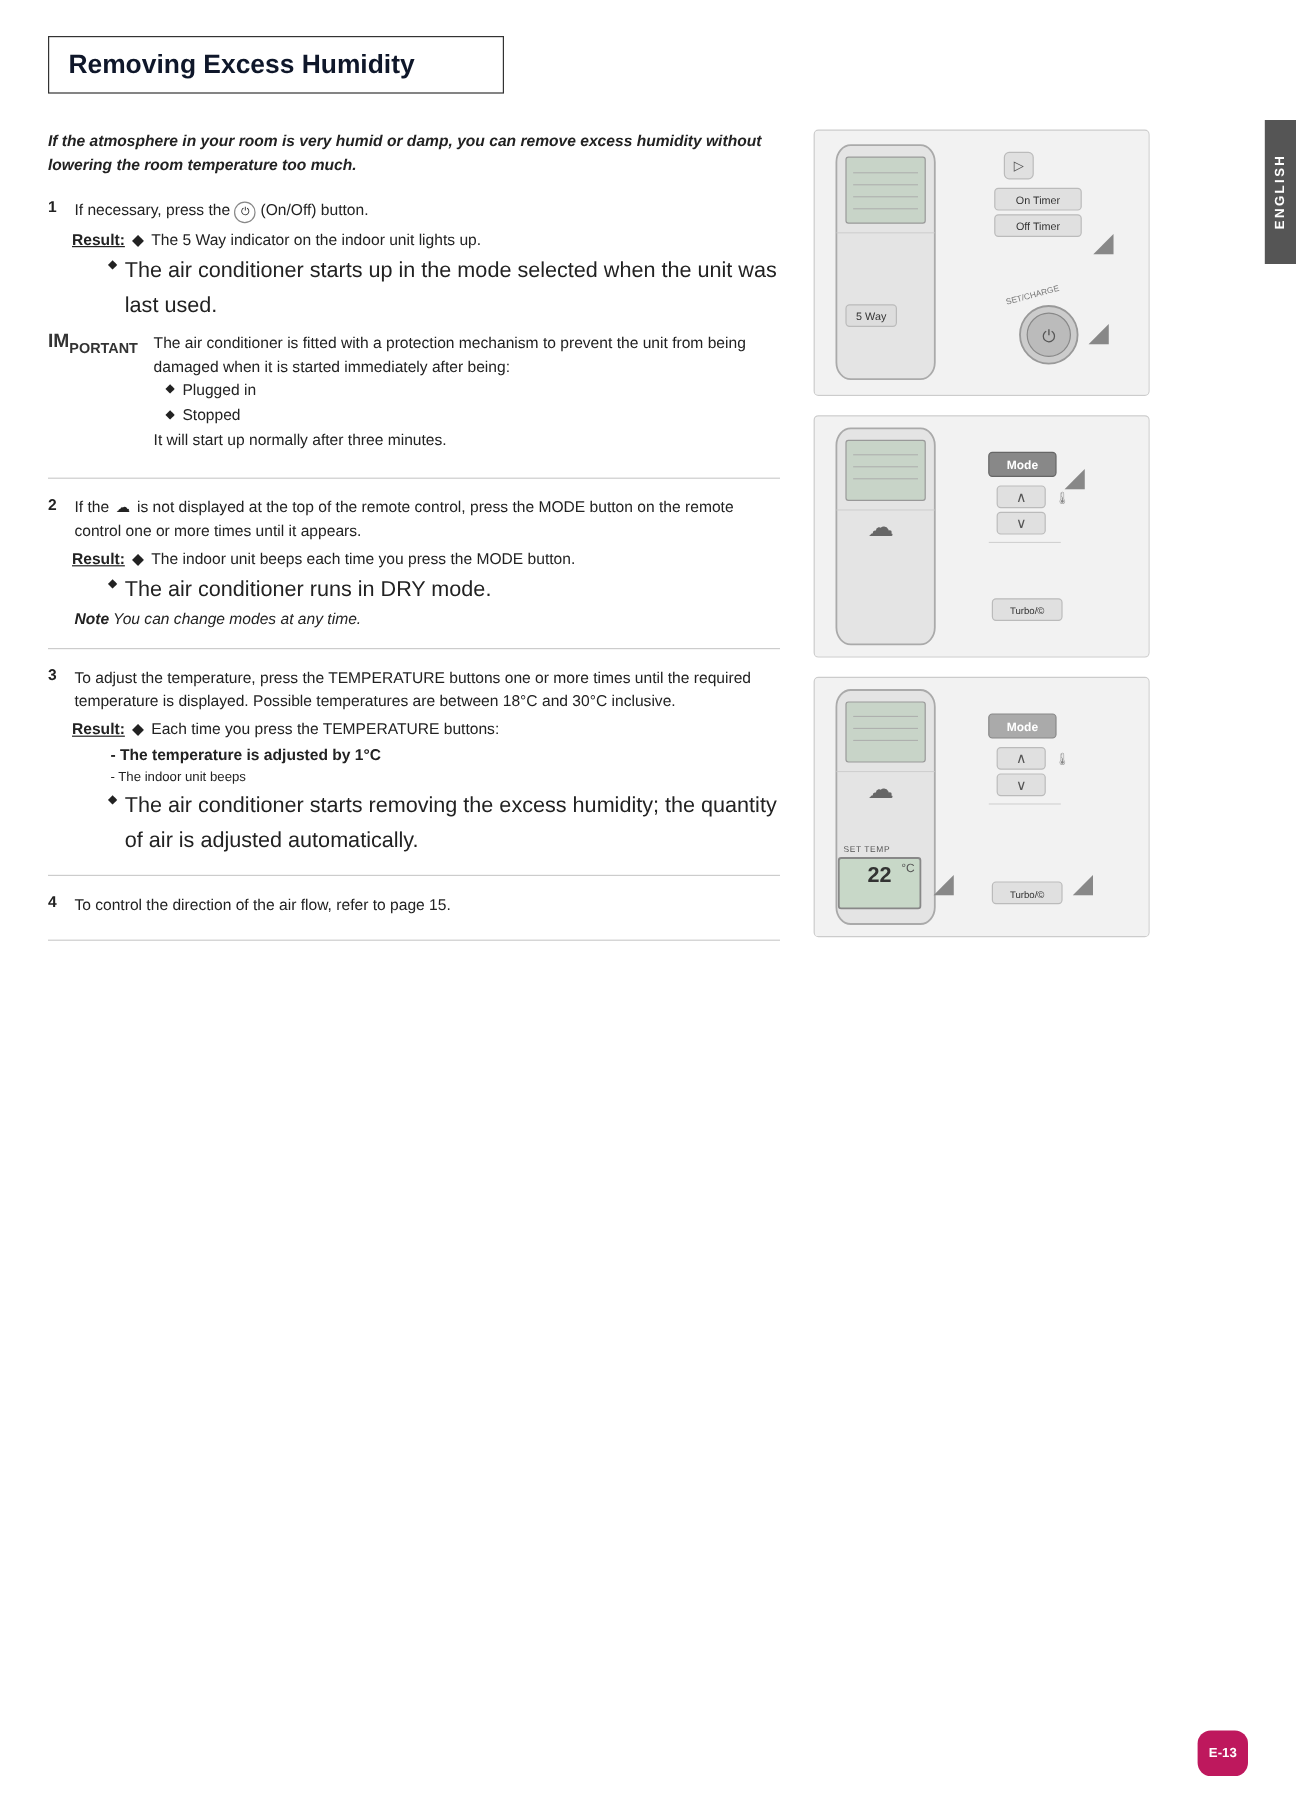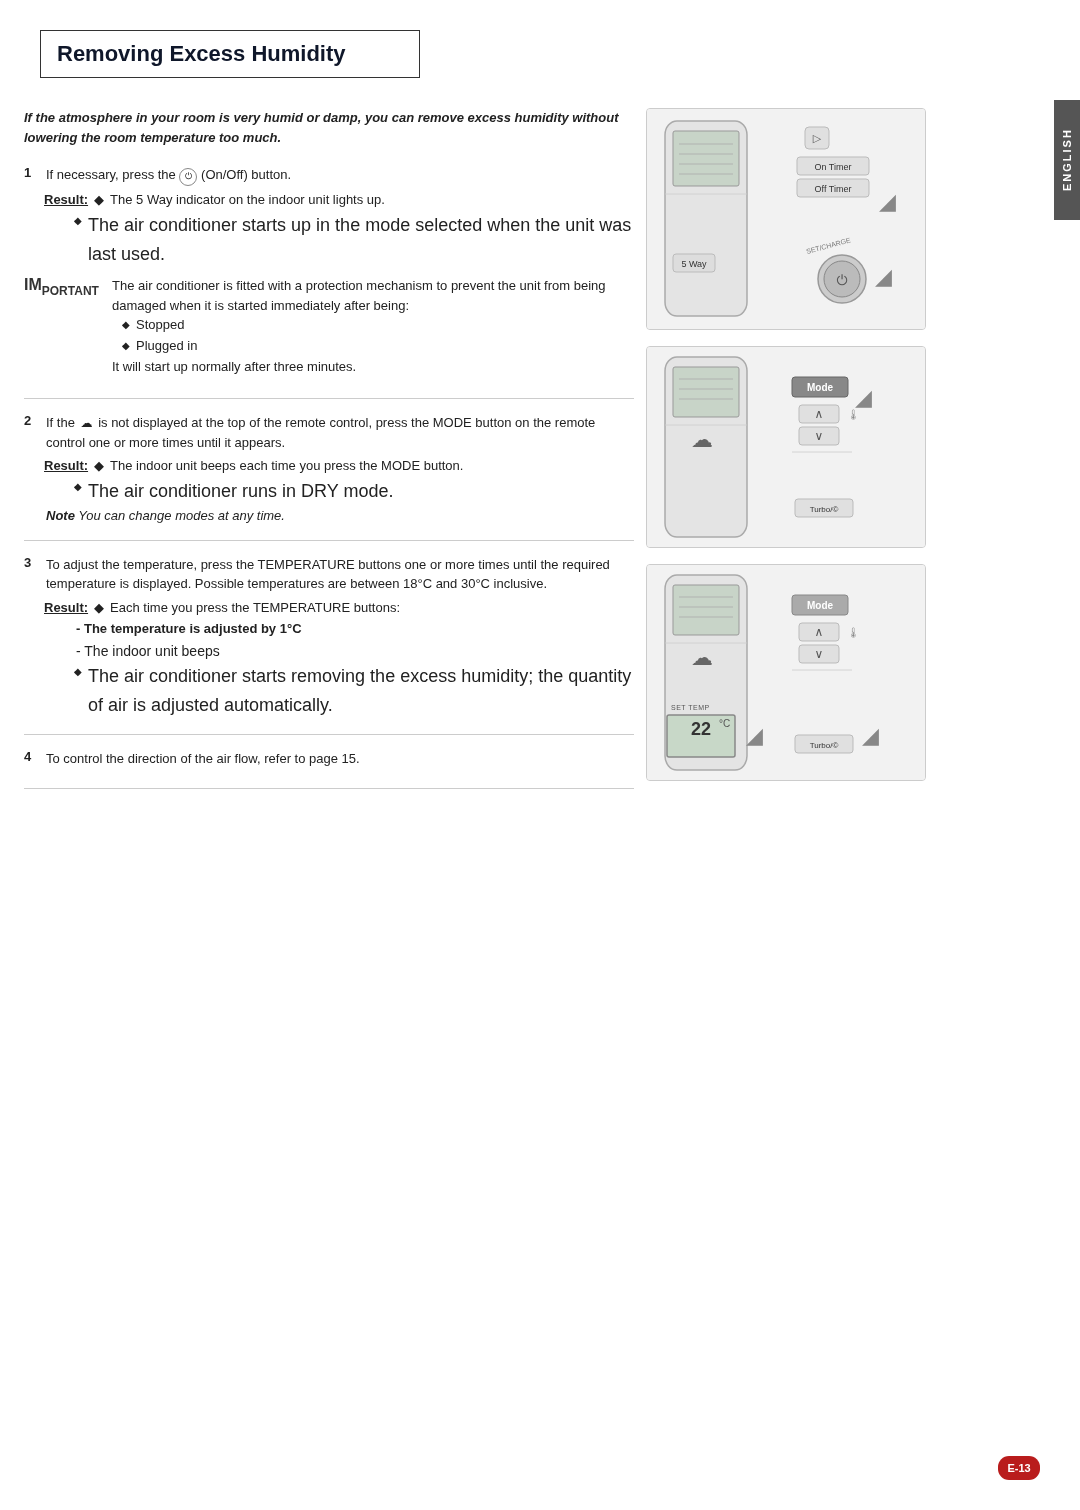--- a/index.html
+++ b/index.html
@@ -39,22 +39,22 @@
       font-weight: bold;
       letter-spacing: 2px;
     }
 
     
     .page-number {
       position: absolute;
       bottom: 30px;
       right: 40px;
       width: 42px;
-      height: 24px;
-      background: #b91c1c;
+      height: 38px;
+      background: #be185d;
       color: #fff;
       border-radius: 11px;
       display: flex;
       align-items: center;
       justify-content: center;
       font-size: 11px;
       font-weight: bold;
     }
 
     
@@ -67,22 +67,22 @@
     }
     .title-box h1 {
       font-size: 22px;
       font-weight: bold;
       color: #0f172a;
     }
 
     
     .content-area {
       display: flex;
-      margin: 0 24px;
-      gap: 12px;
+      margin: 0 40px;
+      gap: 28px;
     }
 
     .text-column {
       flex: 1;
       max-width: 610px;
     }
 
     .image-column {
       width: 300px;
       display: flex;
@@ -274,22 +274,22 @@
         </div>
         <ul class="bullet-list">
           <li>The air conditioner starts up in the mode selected when the unit was last used.</li>
         </ul>
 
         <div class="important-box">
           <span class="important-label"><span class="im">IM</span>PORTANT</span>
           <div class="important-text">
             The air conditioner is fitted with a protection mechanism to prevent the unit from being damaged when it is started immediately after being:
             <ul class="sub-bullet">
+              <li>Plugged in</li>
               <li>Stopped</li>
-              <li>Plugged in</li>
             </ul>
             <span>It will start up normally after three minutes.</span>
           </div>
         </div>
       </div>
 
       <div class="step">
         <div class="step-header">
           <span class="step-number">2</span>
           <span class="step-text">
@@ -318,21 +318,21 @@
           </span>
         </div>
 
         <div class="result-line">
           <span class="result-label">Result:</span>
           <span>◆</span>
           <span>Each time you press the TEMPERATURE buttons:</span>
         </div>
         <div style="margin-left:52px;">
           <div style="font-size:13px;line-height:1.6;font-weight:bold;">- The temperature is adjusted by 1°C</div>
-          <div style="font-size:14px;line-height:1.6;">- The indoor unit beeps</div>
+          <div style="font-size:11px;line-height:1.6;">- The indoor unit beeps</div>
         </div>
         <ul class="bullet-list">
           <li>The air conditioner starts removing the excess humidity; the quantity of air is adjusted automatically.</li>
         </ul>
       </div>
 
       <div class="step4">
         <div class="step-header">
           <span class="step-number">4</span>
           <span class="step-text">

